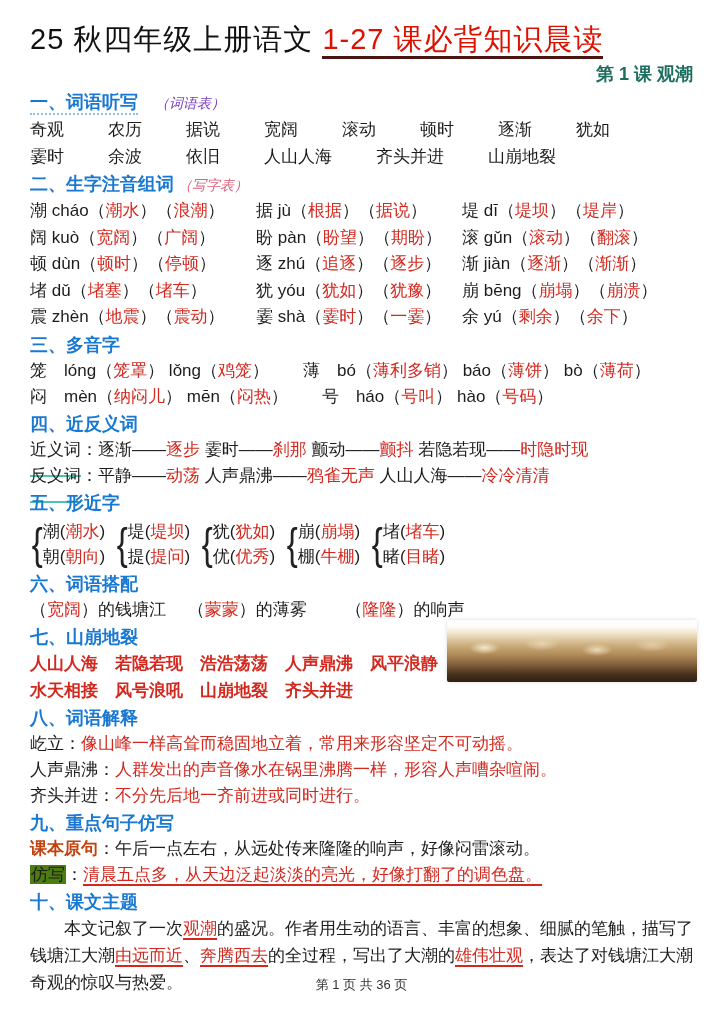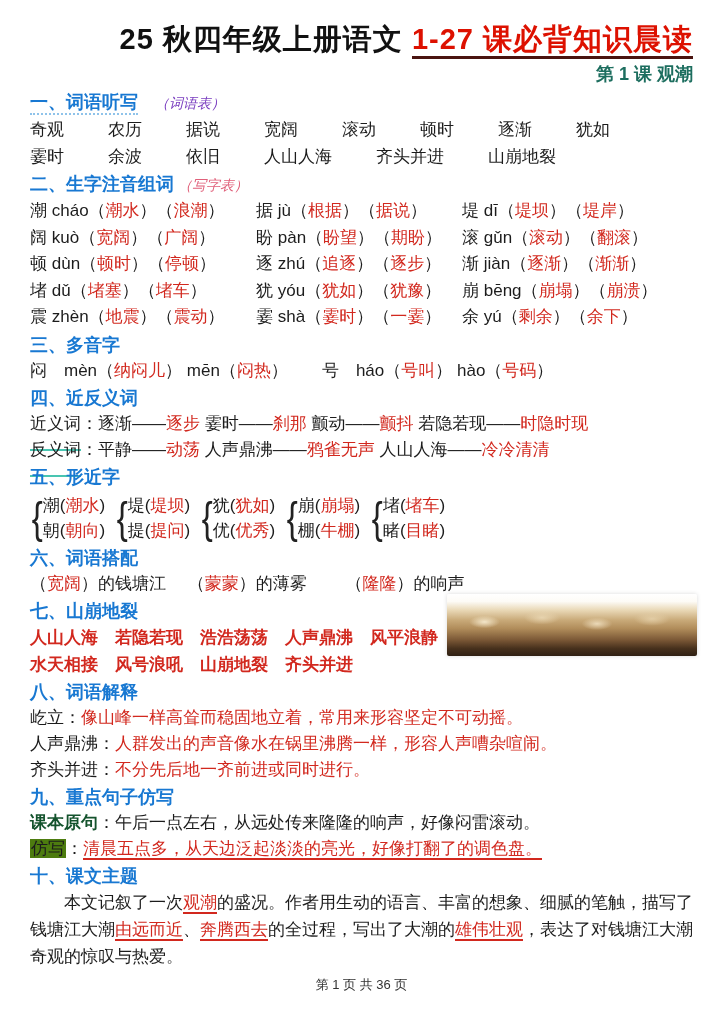--- a/index.html
+++ b/index.html
@@ -4,39 +4,39 @@
 <style>
   html,body{margin:0;padding:0;background:#ffffff;}
   body{
     width:723px;height:1024px;overflow:hidden;position:relative;
     font-family:"Liberation Sans","DejaVu Sans",sans-serif;
     color:#1c1c1c;font-size:17px;
   }
   .page{padding:20px 30px 0 30px;position:relative;height:1004px;box-sizing:border-box;}
 
   
-  .doc-title{text-align:right;font-size:29px;font-weight:bold;line-height:38px;letter-spacing:1px;white-space:nowrap;}
+  .doc-title{text-align:left;font-size:29px;font-weight:normal;line-height:38px;letter-spacing:1px;white-space:nowrap;}
   .t-black{color:#111;}
   .t-red{color:#dd1100;border-bottom:3px solid #4a1410;padding-bottom:1px;}
   .subtitle{text-align:right;font-size:18px;font-weight:bold;color:#1d6e5f;line-height:26px;margin:3px 0 2px 0;}
 
   
   .sec{margin:0 0 1px 0;}
   .sec-h{color:#1878d2;font-weight:bold;font-size:18px;line-height:26px;}
   .h-dotted{border-bottom:2px dotted #8fc3ea;padding-bottom:1px;}
   .note-purple{color:#7b3fc0;font-size:14px;font-style:italic;font-weight:normal;margin-left:17px;}
   .note-pink{color:#e0607a;font-size:14px;font-style:italic;font-weight:normal;margin-left:4px;}
 
   .rich{line-height:26px;white-space:pre-wrap;}
 
   
   .s-k{color:#1c1c1c;}
   .s-r{color:#d2281e;}
   .s-ru{color:#d2281e;text-decoration:underline;text-underline-offset:4px;text-decoration-thickness:1.5px;}
-  .s-b{color:#14532d;font-weight:bold;}
+  .s-b{color:#c2410c;font-weight:bold;}
   .s-hl{color:#1c1c1c;background:#4d7c0f;padding:0 1px;}
   .s-tu{color:#1c1c1c;border-bottom:2px solid #49c5b1;padding-bottom:16px;}
 
   
   .w-word{margin-right:44px;line-height:27px;display:inline-block;}
   .w-red{color:#d2281e;font-weight:bold;margin-right:17px;line-height:27px;display:inline-block;}
 
   
   .pinyin-grid{display:grid;grid-template-columns:226px 206px auto;}
   .pinyin-grid .cell{line-height:26.5px;white-space:pre-wrap;}
@@ -98,20 +98,21 @@
       <div class="cell"><span class="s-k">犹 yóu（</span><span class="s-r">犹如</span><span class="s-k">）（</span><span class="s-r">犹豫</span><span class="s-k">）</span></div>
       <div class="cell"><span class="s-k">崩 bēng（</span><span class="s-r">崩塌</span><span class="s-k">）（</span><span class="s-r">崩溃</span><span class="s-k">）</span></div>
       <div class="cell"><span class="s-k">震 zhèn（</span><span class="s-r">地震</span><span class="s-k">）（</span><span class="s-r">震动</span><span class="s-k">）</span></div>
       <div class="cell"><span class="s-k">霎 shà（</span><span class="s-r">霎时</span><span class="s-k">）（</span><span class="s-r">一霎</span><span class="s-k">）</span></div>
       <div class="cell"><span class="s-k">余 yú（</span><span class="s-r">剩余</span><span class="s-k">）（</span><span class="s-r">余下</span><span class="s-k">）</span></div>
     </div>
   </div>
 
   <div class="sec">
     <div class="sec-h">三、多音字</div>
+    <div class="rich"><span class="s-k">笼　lóng（</span><span class="s-r">笼罩</span><span class="s-k">） lǒng（</span><span class="s-r">鸡笼</span><span class="s-k">）　　薄　bó（</span><span class="s-r">薄利多销</span><span class="s-k">） báo（</span><span class="s-r">薄饼</span><span class="s-k">） bò（</span><span class="s-r">薄荷</span><span class="s-k">）</span></div>
     <div class="rich"><span class="s-k">闷　mèn（</span><span class="s-r">纳闷儿</span><span class="s-k">） mēn（</span><span class="s-r">闷热</span><span class="s-k">）　　号　háo（</span><span class="s-r">号叫</span><span class="s-k">） hào（</span><span class="s-r">号码</span><span class="s-k">）</span></div>
   </div>
 
   <div class="sec">
     <div class="sec-h">四、近反义词</div>
     <div class="rich"><span class="s-tu">近义词</span><span class="s-k">：逐渐——</span><span class="s-r">逐步</span><span class="s-k"> 霎时——</span><span class="s-r">刹那</span><span class="s-k"> 颤动——</span><span class="s-r">颤抖</span><span class="s-k"> 若隐若现——</span><span class="s-r">时隐时现</span></div>
     <div class="rich"><span class="s-tu">反义词</span><span class="s-k">：平静——</span><span class="s-r">动荡</span><span class="s-k"> 人声鼎沸——</span><span class="s-r">鸦雀无声</span><span class="s-k"> 人山人海——</span><span class="s-r">冷冷清清</span></div>
   </div>
 
   <div class="sec">

